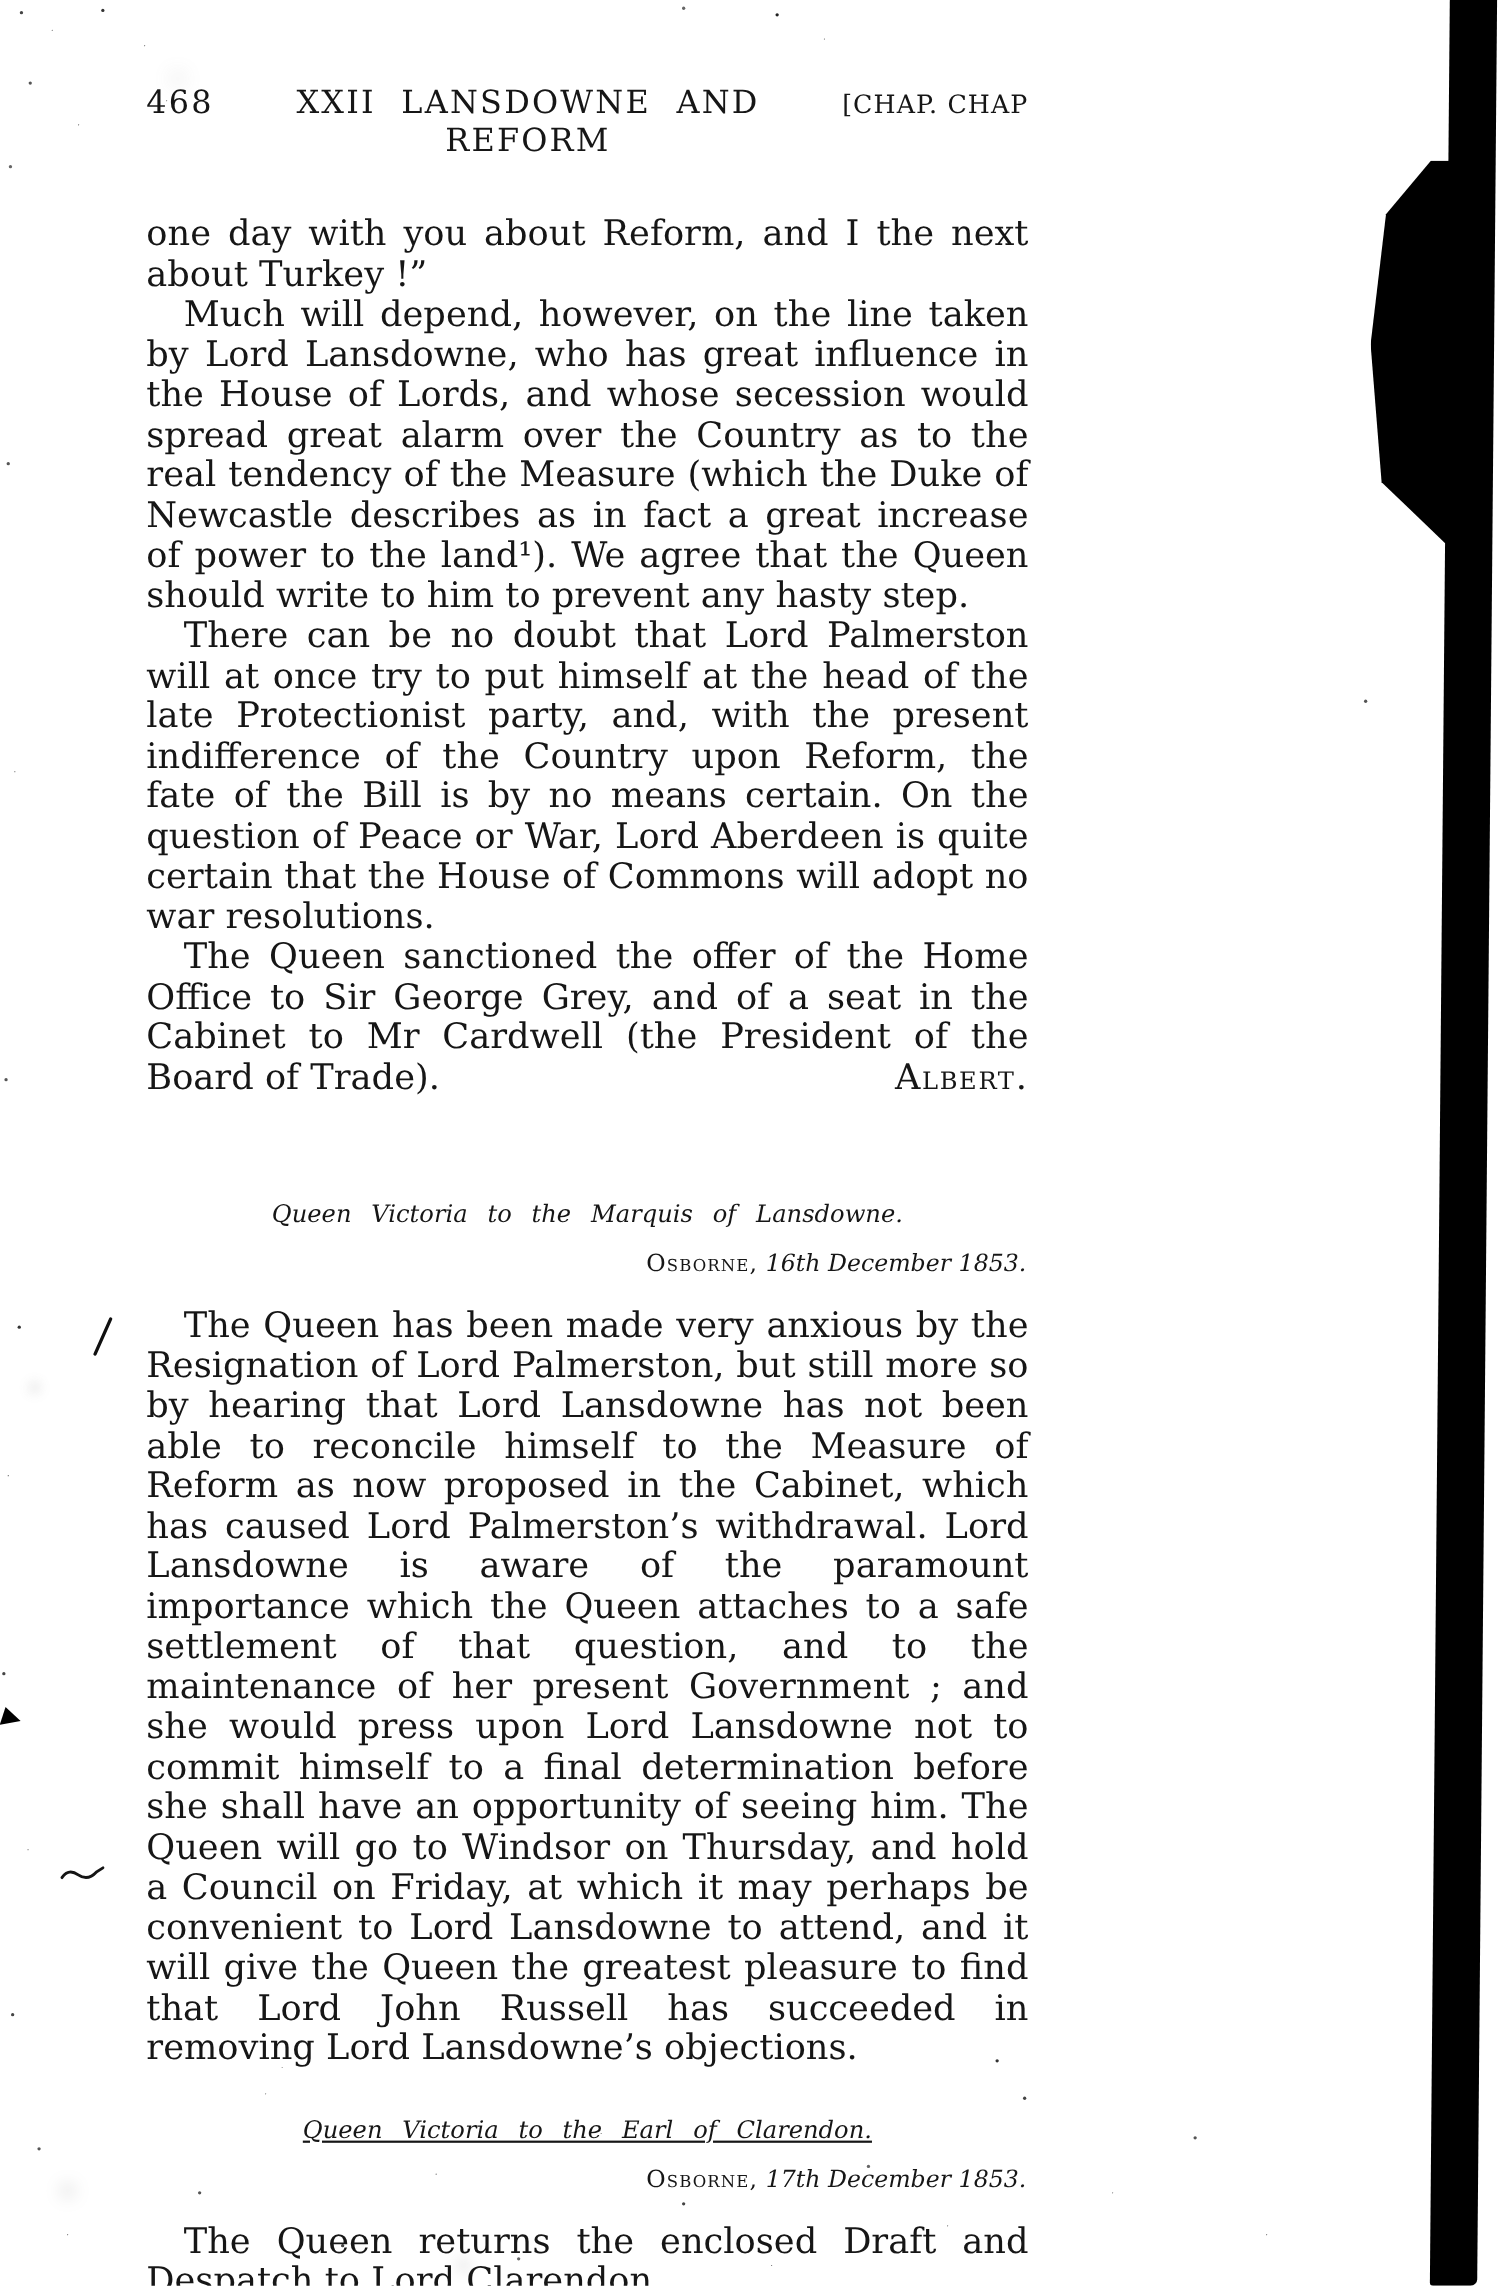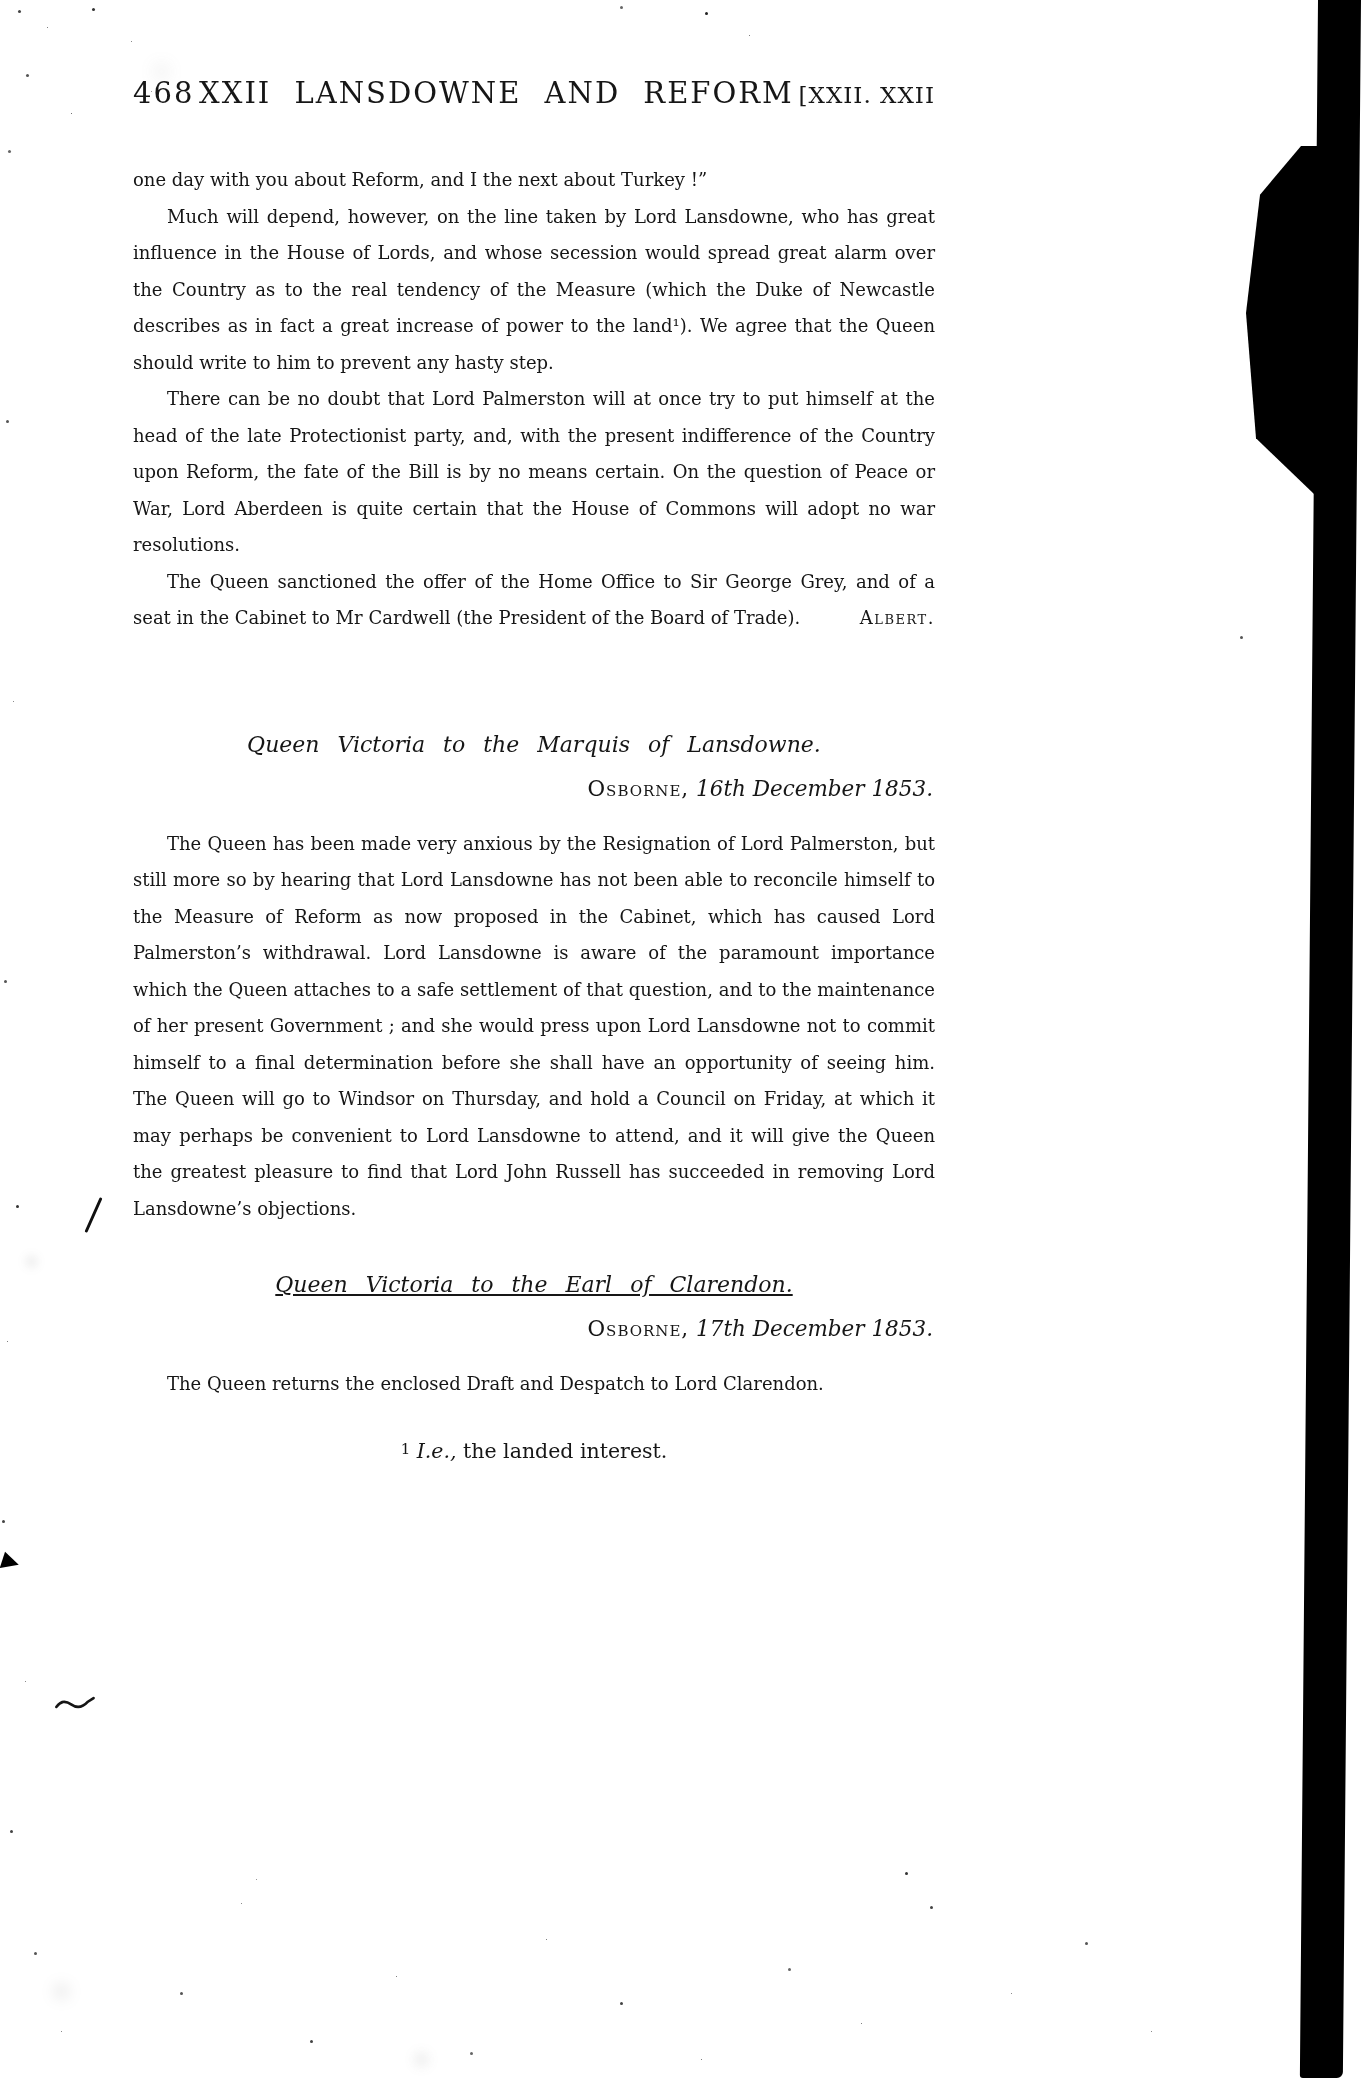--- a/index.html
+++ b/index.html
@@ -12,21 +12,21 @@
   .page { position:absolute; inset:0; }
 
   
   .content { position:absolute; left:133px; top:76px; width:802px; }
 
   .page-header { display:flex; align-items:baseline; font-size:29px; line-height:34px; margin-bottom:50px; }
   .page-number { letter-spacing:2px; }
   .running-title { flex:1; text-align:center; letter-spacing:2px; word-spacing:12px; }
   .chapter-ref { font-size:23px; letter-spacing:1px; }
 
-  p { font-size:18px; line-height:36.5px; text-align:justify; margin:0; text-indent:34px; }
+  p { font-size:32px; line-height:36.5px; text-align:justify; margin:0; text-indent:34px; }
   p.no-indent { text-indent:0; }
 
   .sig-line { position:relative; }
   .signature { position:absolute; right:0; bottom:0; font-variant:small-caps; letter-spacing:1.5px; text-indent:0; }
 
   .letter-heading { text-align:center; font-style:italic; font-size:22px; line-height:32px; word-spacing:11px; margin-top:92px; }
   .letter-heading.second { margin-top:42px;text-decoration:underline; }
   .dateline { text-align:right; font-size:21.5px; line-height:26px; margin-top:15px; padding-right:2px; }
   .dateline .place { font-variant:small-caps; letter-spacing:1px;text-align:right; }
   .dateline .date { font-style:italic; }
@@ -93,21 +93,21 @@
   <div class="mark-arrow"></div>
   <svg class="mark-squiggle" width="42" height="18" viewBox="0 0 42 18">
     <path d="M2,11 Q9,3 17,10 T34,9 L40,6" fill="none" stroke="#151515" stroke-width="2.6" stroke-linecap="round"></path>
   </svg>
 
   <div class="content">
 
     <div class="page-header">
       <span class="page-number">468</span>
       <span class="running-title">XXII LANSDOWNE AND REFORM</span>
-      <span class="chapter-ref">[XXII. XXII</span>
+      <span class="chapter-ref">[CHAP. CHAP</span>
     </div>
 
     <p class="no-indent">one day with you about Reform, and I the next about Turkey !”</p>
     <p>Much will depend, however, on the line taken by Lord Lansdowne, who has great influence in the House of Lords, and whose secession would spread great alarm over the Country as to the real tendency of the Measure (which the Duke of Newcastle describes as in fact a great increase of power to the land¹). We agree that the Queen should write to him to prevent any hasty step.</p>
     <p>There can be no doubt that Lord Palmerston will at once try to put himself at the head of the late Protectionist party, and, with the present indifference of the Country upon Reform, the fate of the Bill is by no means certain. On the question of Peace or War, Lord Aberdeen is quite certain that the House of Commons will adopt no war resolutions.</p>
     <p class="sig-line"><span>The Queen sanctioned the offer of the Home Office to Sir George Grey, and of a seat in the Cabinet to Mr Cardwell (the President of the Board of Trade).</span>
       <span class="signature">Albert.</span>
     </p>
 
     <div class="letter-heading">Queen Victoria to the Marquis of Lansdowne.</div>

